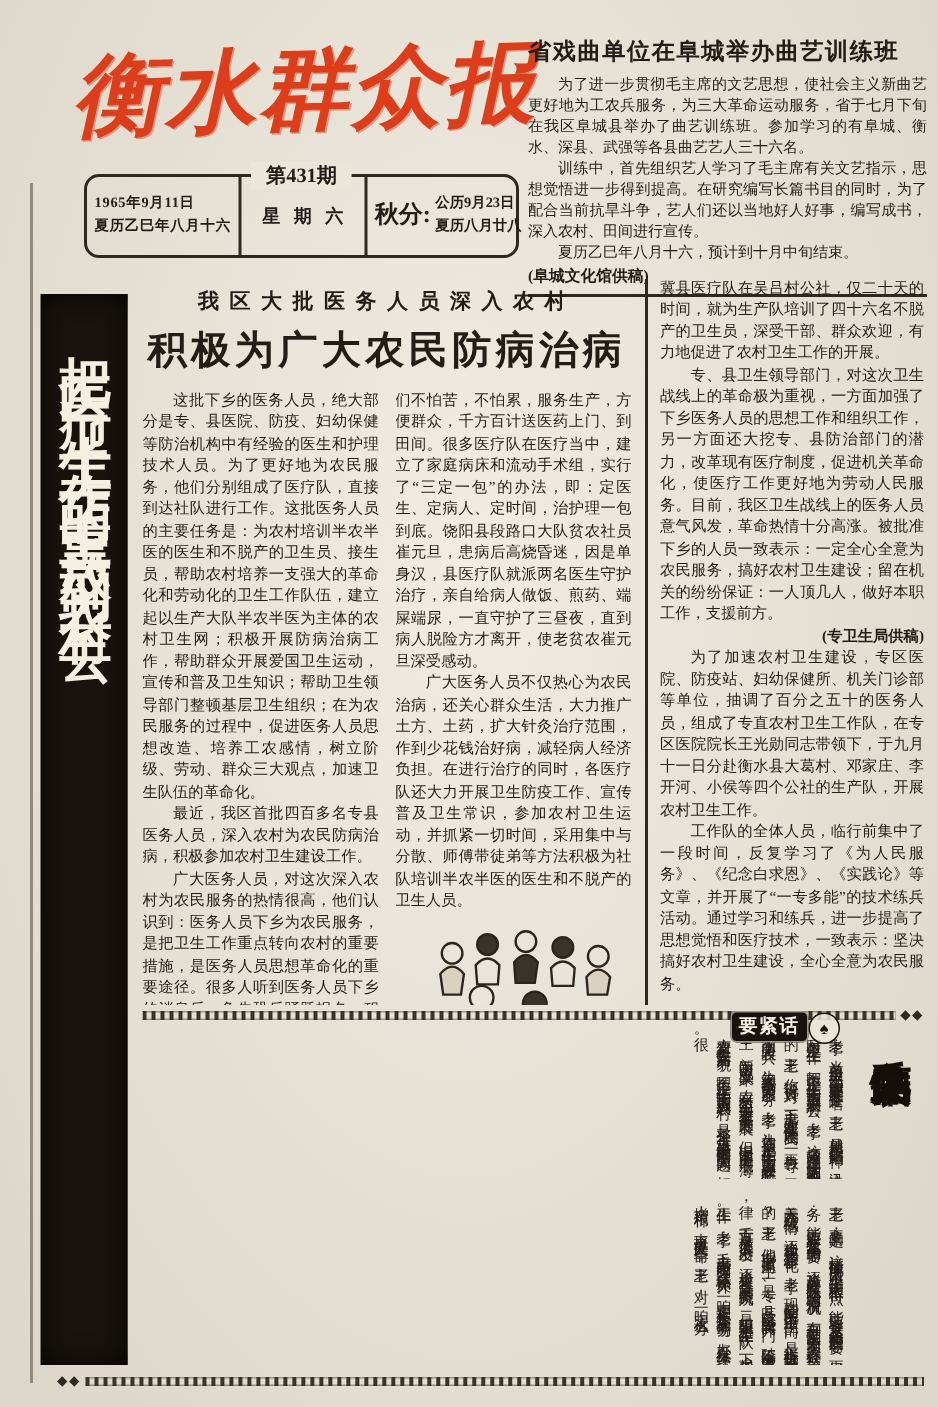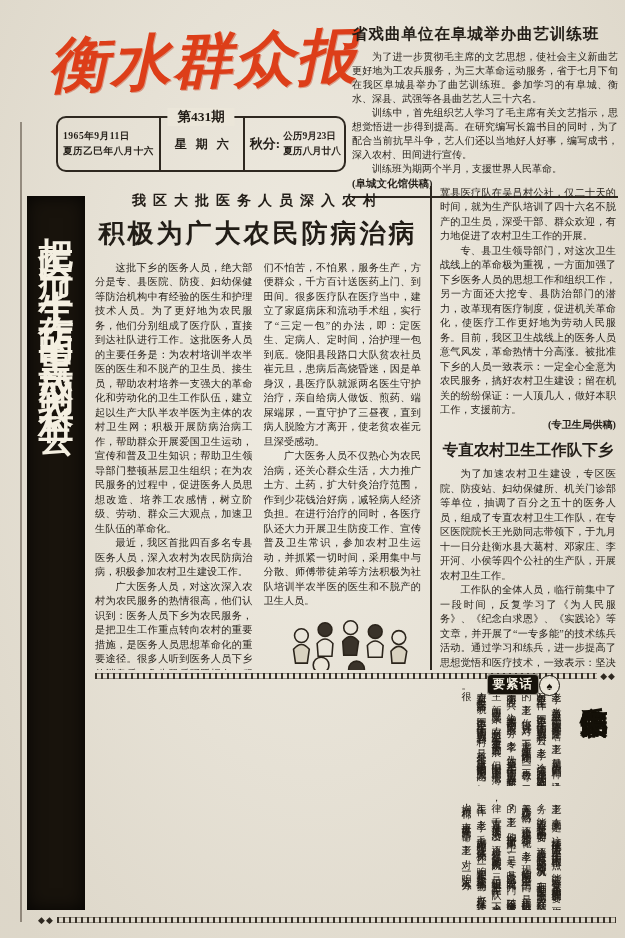--- a/index.html
+++ b/index.html
@@ -32,21 +32,21 @@
   
   .issue-box {
     position:absolute; left:56px; top:116px; width:290px; height:56px;
     border:2.5px solid #2e2820; border-radius:10px; display:flex; align-items:stretch;
   }
   .issue-no { position:absolute; top:-10px; left:50%; transform:translateX(-50%); background:#ebe6d9; padding:0 10px; font-weight:bold; font-size:13.5px; white-space:nowrap; }
   .issue-cell { display:flex; flex-direction:column; justify-content:center; padding:3px 5px; font-size:9.6px; line-height:1.55; white-space:nowrap; font-weight:bold; }
   .cell-date { flex:1.25; letter-spacing:.5px; }
   .cell-weekday { flex:.75; border-left:2.5px solid #2e2820; border-right:2.5px solid #2e2820; align-items:center; font-size:12px; letter-spacing:9px; text-indent:9px; }
   .cell-term { flex:1.15; flex-direction:row; align-items:center; gap:3px; justify-content:center; }
-  .term-label { font-weight:bold; font-size:13px; }
+  .term-label { font-weight:bold; font-size:16px; }
   .term-lines { display:flex; flex-direction:column; font-size:9.6px; line-height:1.55; }
 
   
   .left-banner {
     position:absolute; left:27px; top:196px; width:58px; height:714px;
     background:#18130c; color:#f4efe1;
     writing-mode:vertical-rl; text-orientation:upright;
     font-family:"Liberation Sans",sans-serif; font-weight:bold;
     font-size:35px; line-height:58px; letter-spacing:13px; padding-top:14px;
     box-shadow:inset 0 0 18px rgba(0,0,0,.8);
@@ -95,21 +95,21 @@
 
 <div class="page">
   <div class="page-edge"></div>
 
   <div class="masthead-title">衡水群众报</div>
 
   <div class="opera">
     <div class="opera-title">省戏曲单位在阜城举办曲艺训练班</div>
     <p>为了进一步贯彻毛主席的文艺思想，使社会主义新曲艺更好地为工农兵服务，为三大革命运动服务，省于七月下旬在我区阜城县举办了曲艺训练班。参加学习的有阜城、衡水、深县、武强等各县曲艺艺人三十六名。</p>
     <p>训练中，首先组织艺人学习了毛主席有关文艺指示，思想觉悟进一步得到提高。在研究编写长篇书目的同时，为了配合当前抗旱斗争，艺人们还以当地好人好事，编写成书，深入农村、田间进行宣传。</p>
-    <p>训练班为期两个半月，支援世界人民革命。</p>
+    <p>夏历乙巳年八月十六，预计到十月中旬结束。</p>
     <div class="opera-attr">(阜城文化馆供稿)</div>
   </div>
 
   <div class="issue-box">
     <div class="issue-no">第431期</div>
     <div class="issue-cell cell-date">
       <span>1965年9月11日</span>
       <span>夏历乙巳年八月十六</span>
     </div>
     <div class="issue-cell cell-weekday">
@@ -175,21 +175,20 @@
             </svg>
 
           </div>
         </div>
       </div>
     </div>
     <div class="col3">
       <p class="noindent">冀县医疗队在吴吕村公社，仅二十天的时间，就为生产队培训了四十六名不脱产的卫生员，深受干部、群众欢迎，有力地促进了农村卫生工作的开展。</p>
       <p>专、县卫生领导部门，对这次卫生战线上的革命极为重视，一方面加强了下乡医务人员的思想工作和组织工作，另一方面还大挖专、县防治部门的潜力，改革现有医疗制度，促进机关革命化，使医疗工作更好地为劳动人民服务。目前，我区卫生战线上的医务人员意气风发，革命热情十分高涨。被批准下乡的人员一致表示：一定全心全意为农民服务，搞好农村卫生建设；留在机关的纷纷保证：一人顶几人，做好本职工作，支援前方。</p>
       <p class="attr">(专卫生局供稿)</p>
-      <div class="sub-title">专直农村卫生工作队下乡</div>
       <p>为了加速农村卫生建设，专区医院、防疫站、妇幼保健所、机关门诊部等单位，抽调了百分之五十的医务人员，组成了专直农村卫生工作队，在专区医院院长王光勋同志带领下，于九月十一日分赴衡水县大葛村、邓家庄、李开河、小侯等四个公社的生产队，开展农村卫生工作。</p>
       <p>工作队的全体人员，临行前集中了一段时间，反复学习了《为人民服务》、《纪念白求恩》、《实践论》等文章，并开展了“一专多能”的技术练兵活动。通过学习和练兵，进一步提高了思想觉悟和医疗技术，一致表示：坚决搞好农村卫生建设，全心全意为农民服务。</p>
 
     </div>
   </div>
 
   <div class="divider divider-top">
     <span class="line"></span>
     <span class="diamonds">◆◆</span>
   </div>

